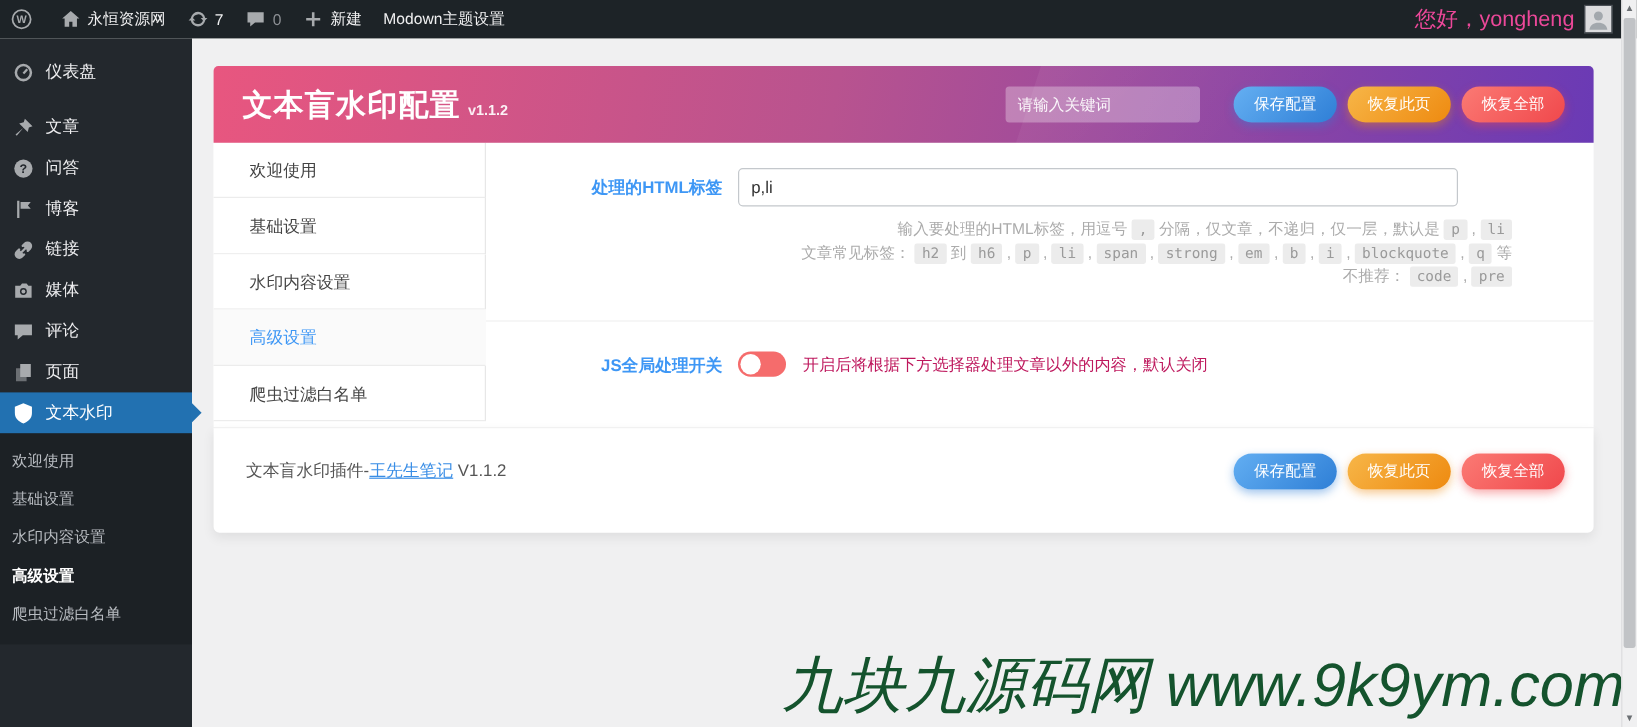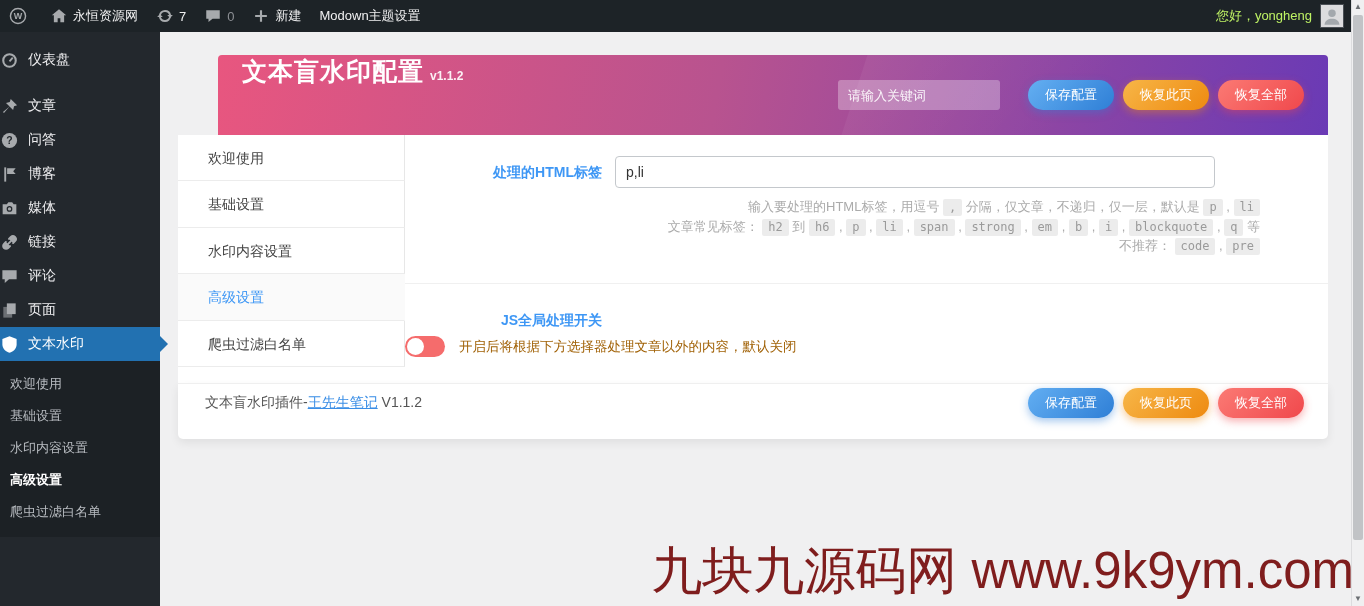--- a/index.html
+++ b/index.html
@@ -10,47 +10,47 @@
   .admin-bar { position:absolute; left:0; top:0; width:1364px; height:32px;
     background:#1d2327; display:flex; align-items:center; z-index:40; }
   .ab-left { display:flex; align-items:center; gap:0; }
   .ab-item { display:flex; align-items:center; height:32px; padding:0 9px;
     color:#f0f0f1; font-size:13px; cursor:pointer; }
   .ab-item .ab-icon { width:18px; height:18px; color:#a7aaad; margin-right:5px; display:inline-flex; }
   .ab-item .ab-icon svg { width:18px; height:18px; fill:currentColor; }
   .ab-count { color:#f0f0f1; }
   .ab-count.dim { color:#8c8f94; }
   .ab-right { margin-left:auto; display:flex; align-items:center; padding-right:20px; }
-  .ab-greeting { color:#bef264; font-size:13px; margin-right:8px; }
+  .ab-greeting { color:#ec4899; font-size:18px; margin-right:8px; }
   .ab-avatar { width:24px; height:24px; border:1px solid #4a4f55; display:inline-flex; }
   .ab-avatar svg { width:100%; height:100%; }
 
   
   .sidebar { position:absolute; left:0; top:32px; width:160px; height:574px;
     background:#23282d; z-index:30; overflow:visible; }
   .menu-item { position:relative; display:flex; align-items:center; height:34px;
-    color:#eeeef0; font-size:14px; cursor:pointer; }
+    padding-left:10px; color:#eeeef0; font-size:14px; cursor:pointer; }
   .menu-item.first { margin-top:11px; }
   .menu-item.gap { margin-top:30px; }
   .menu-item.gap2 { margin-top:12px; }
   .mi-icon { width:19px; height:19px; color:#a7aaad; margin-right:9px; display:inline-flex; flex:none; }
   .mi-icon svg { width:19px; height:19px; fill:currentColor; }
   .menu-item.active { background:#2271b1; color:#fff; height:34px; }
   .menu-item.active .mi-icon { color:#fff; }
   .menu-item.active::after { content:""; position:absolute; right:-8px; top:50%;
     margin-top:-9px; border:9px solid transparent; border-left-color:#2271b1; border-right-width:0; }
   .submenu { background:#1c2125; padding:7px 0 9px; }
   .submenu-item { padding:7px 0 7px 10px; color:#b8bcc1; font-size:13px; cursor:pointer; }
   .submenu-item.current { color:#fff; font-weight:bold; }
 
   
   .card { position:absolute; left:178px; top:55px; width:1150px; z-index:10; }
-  .panel-header { position:relative; height:80px; border-radius:4px 4px 0 0; overflow:hidden;
+  .panel-header { position:relative; height:64px; border-radius:4px 4px 0 0; overflow:hidden;
     background:linear-gradient(100deg,#e8567f 0%,#b8538f 45%,#6a3ab5 100%);
-    display:flex; padding:0 24px;margin-left:40px; }
+    display:flex; align-items:center; padding:0 24px; }
   .panel-header::before { content:""; position:absolute; right:120px; top:-40px; width:360px; height:200px;
     background:linear-gradient(120deg, rgba(255,255,255,.06), rgba(255,255,255,0) 60%);
     transform:skewX(-18deg); }
   .panel-title-wrap { display:flex; align-items:baseline; }
   .panel-title { color:#fff; font-size:25px; font-weight:bold; letter-spacing:1px; }
   .panel-version { color:rgba(255,255,255,.92); font-size:12px; font-weight:bold; margin-left:6px; }
   .header-right { margin-left:auto; display:flex; align-items:center; }
   .kw-search { width:162px; height:30px; border:none; border-radius:3px; outline:none;
     background:rgba(255,255,255,.30); color:#fff; font-size:13px; padding:0 10px;
     font-family:"Liberation Sans", sans-serif; }
@@ -63,48 +63,48 @@
   .btn-restore-all { background:linear-gradient(135deg,#fb7a74,#f0484c); box-shadow:0 3px 8px rgba(240,72,76,.45); }
   .header-right .kw-search { margin-right:28px; }
 
   .panel-body { display:flex; background:#fff; min-height:237px; }
   .tab-col { width:227px; flex:none; }
   .tab { height:46.4px; line-height:46.4px; padding-left:30px; font-size:14px; color:#444;
     border-bottom:1px solid #ececec; border-right:1px solid #e7e7e7; cursor:pointer; background:#fff; }
   .tab.active { color:#3e97f5; background:#fafafa; border-right-color:#fafafa; }
   .form-col { flex:1; }
   .form-row { display:flex; padding-top:21px; }
-  .form-row.row2 { border-top:1px solid #f0f0f0; margin-top:27px; padding-top:20px; padding-bottom:26px;flex-direction:column; }
+  .form-row.row2 { border-top:1px solid #f0f0f0; margin-top:27px; padding-top:20px; padding-bottom:26px; }
   .form-label { width:210px; flex:none; text-align:right; padding-right:13px;
     color:#3e97f5; font-size:14px; font-weight:bold; line-height:32px; }
   .form-field { flex:1; padding-right:68px; }
   .tags-input { width:600px; height:32px; border:1px solid #c4c8cc; border-radius:4px;
     padding:0 10px; font-size:14px; color:#333; outline:none;
     font-family:"Liberation Sans", sans-serif; background:#fff; }
   .help { margin-top:9px;text-align:right; }
   .help-line { font-size:13px; color:#ababab; line-height:19.5px; }
   .code-chip { display:inline-block; background:#ececec; color:#9a9a9a; border-radius:2px;
     padding:0 6px; font-family:"DejaVu Sans Mono", monospace; font-size:12px; line-height:17px; }
   .switch-row-field { display:flex; align-items:center; }
   .toggle { width:40px; height:21px; border-radius:11px; background:#f56c6c; position:relative;
     cursor:pointer; flex:none; }
   .toggle .knob { position:absolute; left:2px; top:2px; width:17px; height:17px; border-radius:50%;
     background:#fff; }
-  .toggle-help { margin-left:14px; font-size:13.5px; color:#a16207; line-height:21px; }
+  .toggle-help { margin-left:14px; font-size:13.5px; color:#be185d; line-height:21px; }
 
   .panel-footer { background:#fff; border-top:1px solid #efefef; border-radius:0 0 5px 5px;
-    height:56px; display:flex; align-items:center; padding:0 24px 16px 27px;
+    height:88px; display:flex; align-items:center; padding:0 24px 16px 27px;
     box-shadow:0 4px 10px rgba(0,0,0,.07); }
   .footer-credit { font-size:14px; color:#555; }
   .footer-credit a { color:#3a8ee6; text-decoration:underline; cursor:pointer; }
   .footer-buttons { margin-left:auto; display:flex; align-items:center; }
 
   
   .site-watermark { position:absolute; right:10px; bottom:0px; z-index:60;
-    font-size:51px; color:#7f1d1d; white-space:nowrap; letter-spacing:0; }
+    font-size:51px; color:#14532d; white-space:nowrap; letter-spacing:0;font-style:italic; }
 
   
   .scrollbar { position:absolute; right:0; top:0; width:13px; height:606px; background:#f0f0f1;
     border-left:1px solid #dcdcde; z-index:90; }
   .sb-arrow { position:absolute; left:0; width:12px; height:14px; color:#6b6f73; font-size:8px;
     text-align:center; line-height:14px; }
   .sb-arrow.up { top:0; }
   .sb-arrow.down { bottom:0; }
   .sb-thumb { position:absolute; left:1px; top:15px; width:10px; height:525px;
     background:#c1c3c6; border-radius:2px; }
@@ -203,37 +203,37 @@
         <span class="mi-icon">
           <svg viewBox="0 0 20 20">
             <path d="M4.5 2.5h2v15h-2z"></path>
             <path d="M7.5 3.5h9l-2.6 3 2.6 3h-9z"></path>
           </svg>
         </span>
         <span>博客</span>
       </div>
       <div class="menu-item">
         <span class="mi-icon">
-          <svg viewBox="0 0 20 20">
-            <path d="M2.8 5.5h4.4l1.6-2h4l1.6 2h2.8v10.5H2.8z"></path>
-            <circle cx="10" cy="10.4" r="3" fill="#23282d"></circle>
-            <circle cx="10" cy="10.4" r="1.7"></circle>
-          </svg>
-        </span>
-        <span>媒体</span>
-      </div>
-      <div class="menu-item">
-        <span class="mi-icon">
           <svg viewBox="0 0 20 20" fill="none" stroke="currentColor" stroke-width="2" stroke-linecap="round">
             <path d="M7.8 12.2l4.4-4.4"></path>
             <path d="M6.2 9.4l-2 2a3.1 3.1 0 104.4 4.4l2-2"></path>
             <path d="M13.8 10.6l2-2a3.1 3.1 0 10-4.4-4.4l-2 2"></path>
           </svg>
         </span>
         <span>链接</span>
+      </div>
+      <div class="menu-item">
+        <span class="mi-icon">
+          <svg viewBox="0 0 20 20">
+            <path d="M2.8 5.5h4.4l1.6-2h4l1.6 2h2.8v10.5H2.8z"></path>
+            <circle cx="10" cy="10.4" r="3" fill="#23282d"></circle>
+            <circle cx="10" cy="10.4" r="1.7"></circle>
+          </svg>
+        </span>
+        <span>媒体</span>
       </div>
       <div class="menu-item">
         <span class="mi-icon">
           <svg viewBox="0 0 20 20">
             <path d="M2.5 3.5h15v9.5h-8l-4.5 3.8v-3.8h-2.5z"></path>
           </svg>
         </span>
         <span>评论</span>
       </div>
       <div class="menu-item">

